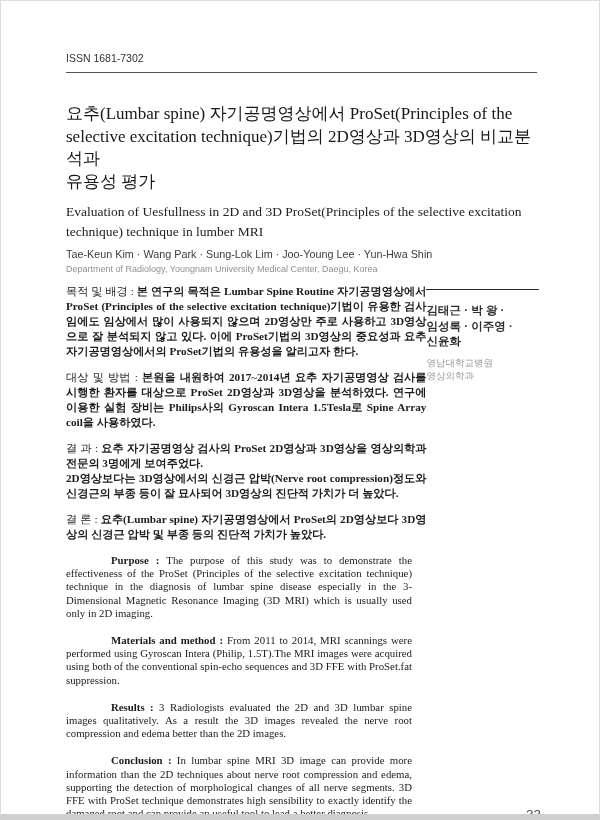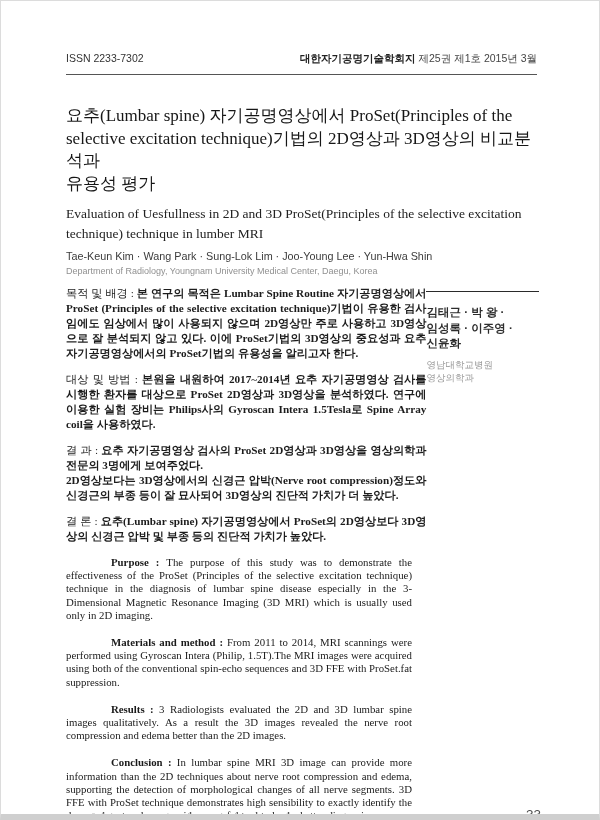--- a/index.html
+++ b/index.html
@@ -123,22 +123,21 @@
     font-size: 13.5px;
     color: #4a4a4a;
   }
 </style>
 </head>
 <body>
 
 <div class="page">
 
   <div class="header">
-    <span>ISSN 2233-7302</span>
-    <span class="journal-ref"><span class="j-bold">대한자기공명기술학회지</span> <span class="j-issue">제25권 제1호 2015년 3월</span></span>
+    <span>ISSN 1681-7302</span>
   </div>
   <div class="header-rule"></div>
 
   <div class="title-ko">요추(Lumbar spine) 자기공명영상에서 ProSet(Principles of the
 selective excitation technique)기법의 2D영상과 3D영상의 비교분석과
 유용성 평가</div>
   <div class="title-en">Evaluation of Uesfullness in 2D and 3D ProSet(Principles of the selective excitation
 technique) technique in lumber MRI</div>
   <div class="authors sans">Tae-Keun Kim · Wang Park · Sung-Lok Lim · Joo-Young Lee · Yun-Hwa Shin</div>
   <div class="affiliation sans">Department of Radiology, Youngnam University Medical Center, Daegu, Korea</div>

